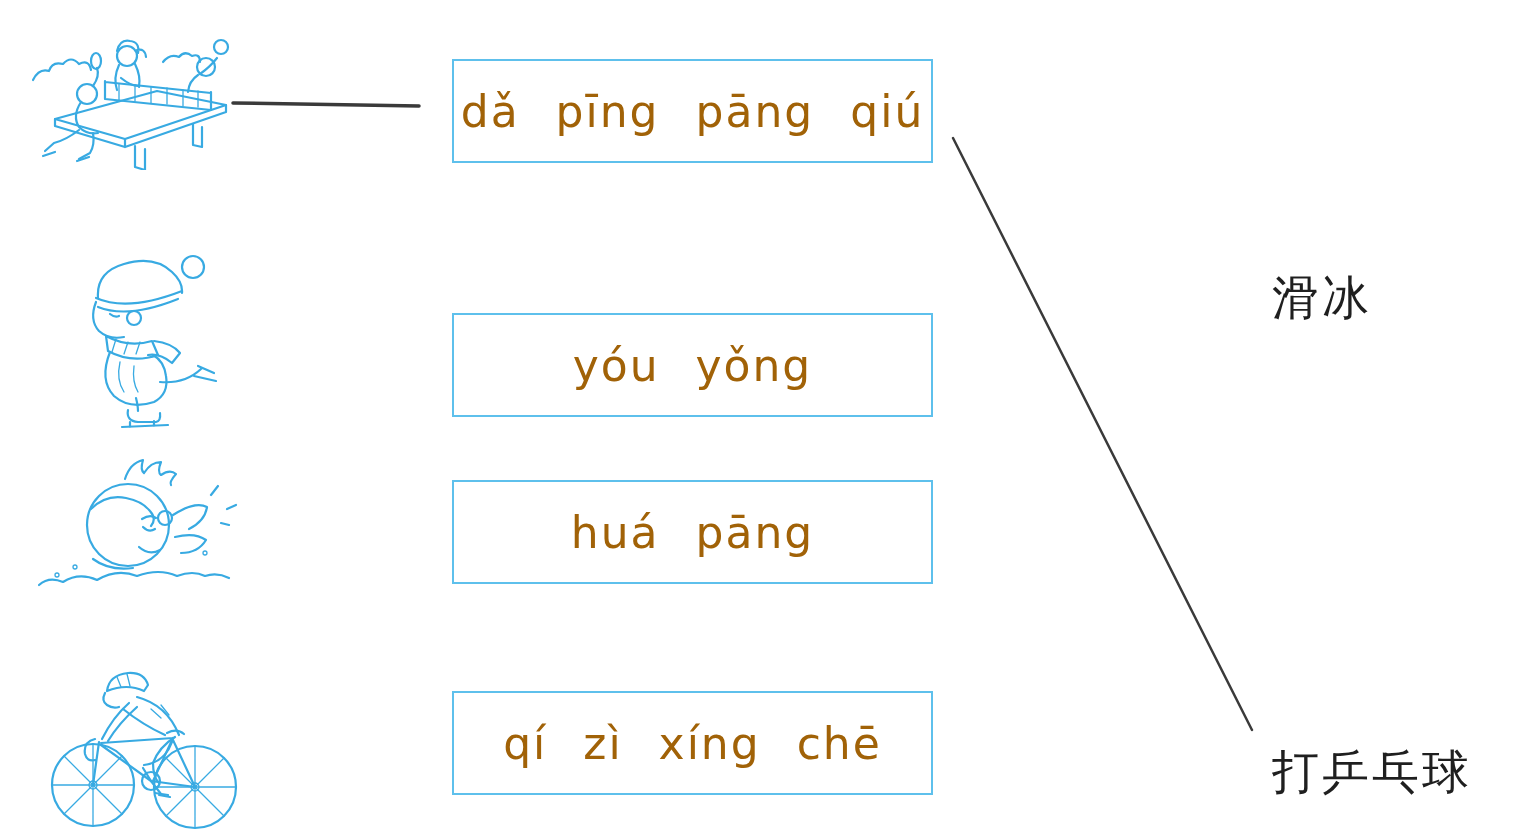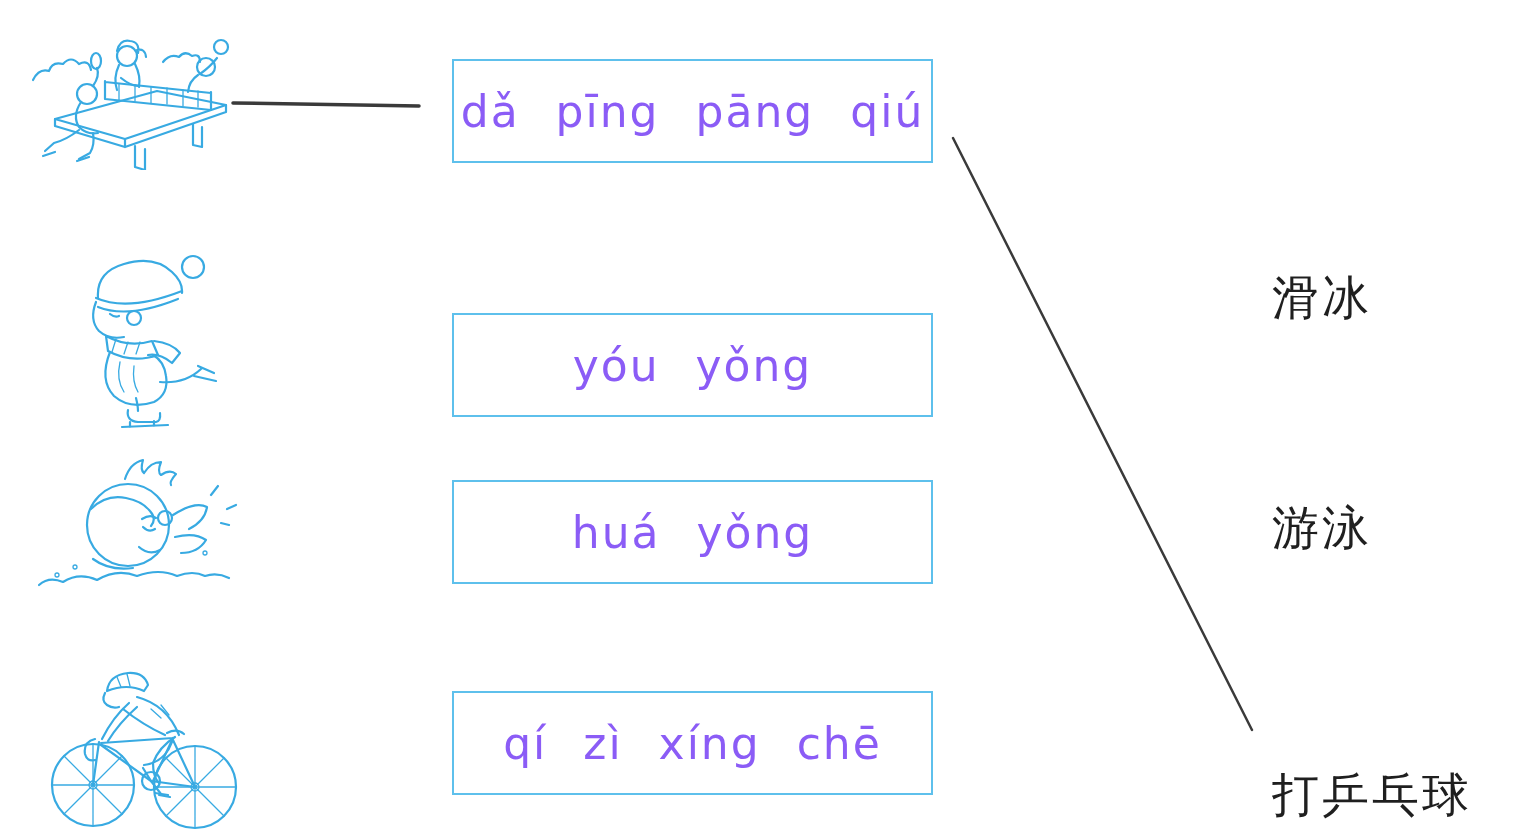--- a/index.html
+++ b/index.html
@@ -11,21 +11,21 @@
   .illu svg path, .illu svg circle, .illu svg ellipse, .illu svg line, .illu svg polygon {
     stroke:#38aae2; fill:none; stroke-width:2.2; stroke-linecap:round; stroke-linejoin:round;
   }
   .illu svg .thin { stroke-width:1.3; }
   .pinyin-box {
     position:absolute; left:452px; width:481px; height:104px;
     border:2px solid #5ec0ec; box-sizing:border-box; background:#ffffff;
     display:flex; align-items:center; justify-content:center;
   }
   .pinyin {
-    font-size:44px; color:#8b5cf6; letter-spacing:2px; word-spacing:20px;
+    font-size:44px; color:#a16207; letter-spacing:2px; word-spacing:20px;
     white-space:nowrap;
   }
   .hanzi {
     position:absolute; left:1272px;
     font-family:"Liberation Serif","DejaVu Serif",serif;
     font-size:47px; color:#1f1f1f; letter-spacing:3px; white-space:nowrap;
   }
   .connector-layer { position:absolute; left:0; top:0; width:1520px; height:833px; pointer-events:none; }
 </style>
 </head>
@@ -144,28 +144,27 @@
     </svg>
   </div>
 
   <div class="pinyin-box" style="top:59px;">
     <span class="pinyin">dǎ pīng pāng qiú</span>
   </div>
   <div class="pinyin-box" style="top:269px;margin-top:44px;">
     <span class="pinyin">yóu yǒng</span>
   </div>
   <div class="pinyin-box" style="top:480px;">
-    <span class="pinyin">huá yǒng</span>
+    <span class="pinyin">huá pāng</span>
   </div>
   <div class="pinyin-box" style="top:691px;">
     <span class="pinyin">qí zì xíng chē</span>
   </div>
 
   <div class="hanzi" style="top:267px;">滑冰</div>
-  <div class="hanzi" style="top:497px;">游泳</div>
-  <div class="hanzi" style="top:764px;">打乒乓球</div>
+  <div class="hanzi" style="top:741px;">打乒乓球</div>
 
   <svg class="connector-layer" viewBox="0 0 1520 833">
     <line x1="233" y1="103" x2="419" y2="106" stroke="#3a3a3a" stroke-width="3.5" stroke-linecap="round"></line>
     <line x1="953" y1="138" x2="1252" y2="730" stroke="#3a3a3a" stroke-width="2.5" stroke-linecap="round"></line>
   </svg>
 
 </div>
 
 </body></html>

